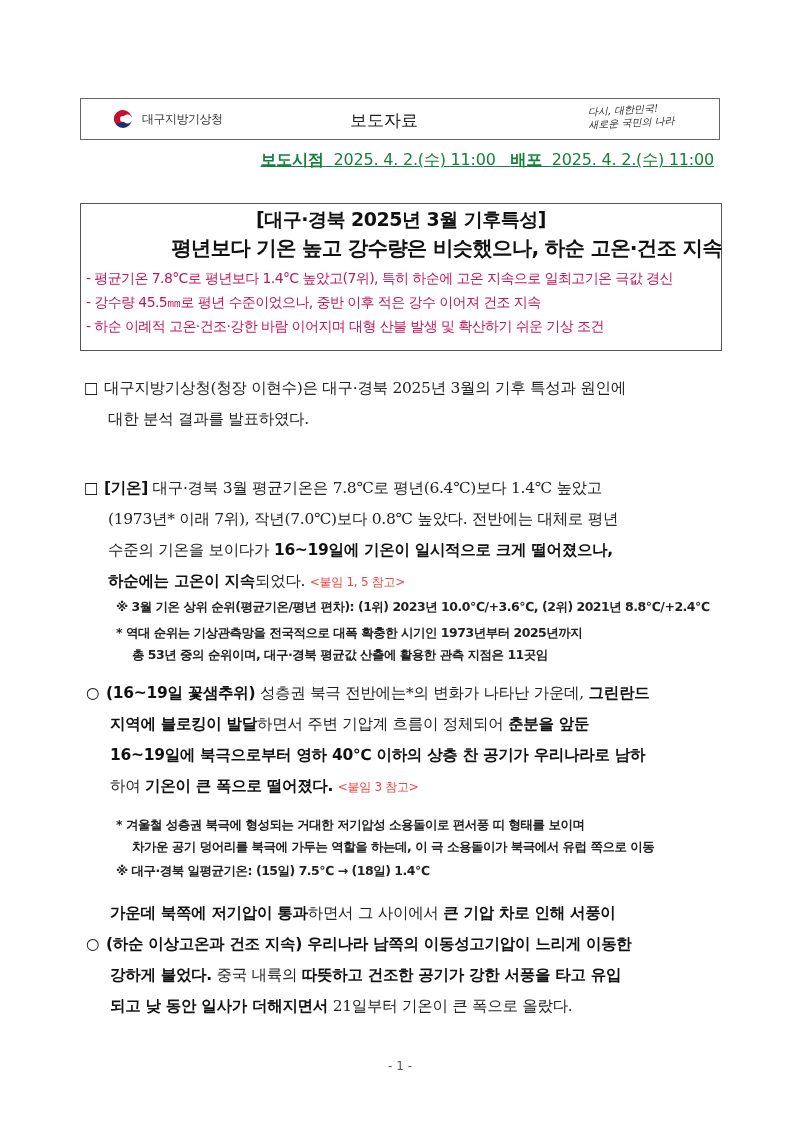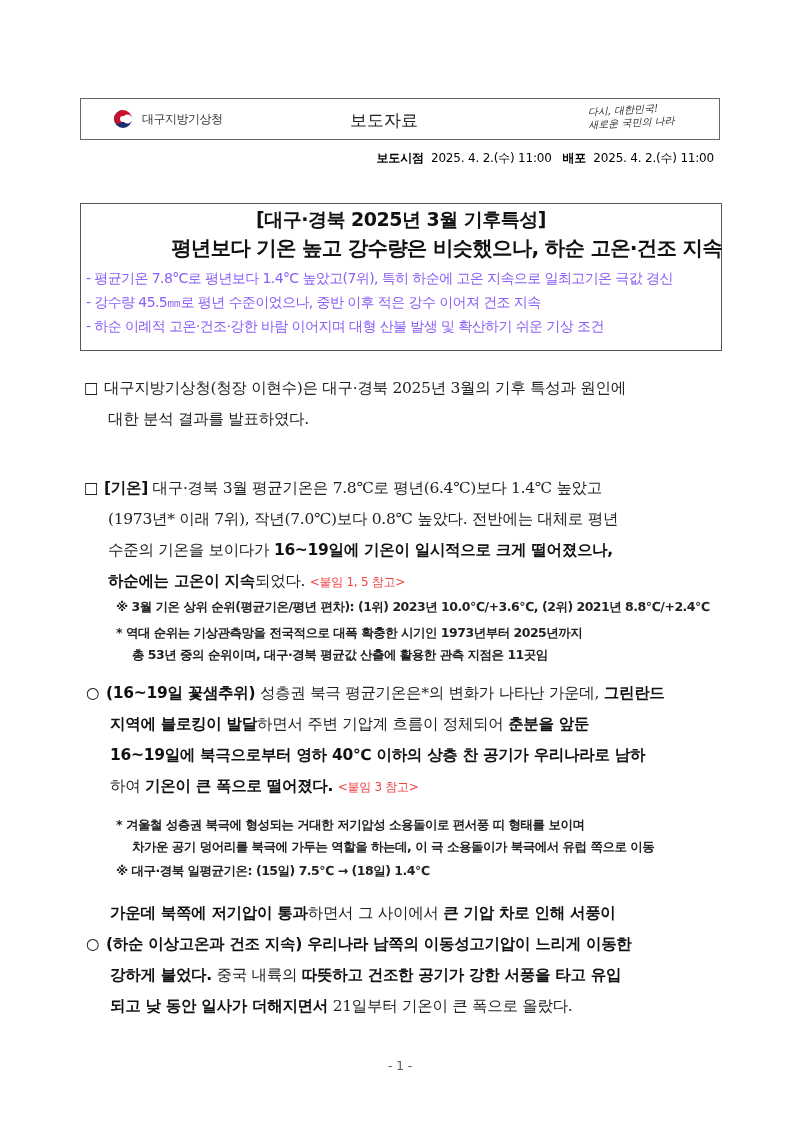--- a/index.html
+++ b/index.html
@@ -6,28 +6,28 @@
   body { width: 800px; height: 1132px; position: relative; overflow: hidden;
          font-family: "DejaVu Sans", "Liberation Sans", sans-serif; color: #111; }
   .abs { position: absolute; }
 
   
   .hdr { left: 80px; top: 98px; width: 640px; height: 42px; border: 1.5px solid #666; box-sizing: border-box; }
   .logo { left: 112px; top: 108px; width: 22px; height: 22px; }
   .org { left: 142px; top: 111px; font-size: 12px; color: #333; letter-spacing: -0.5px; }
   .doc-title { left: 350px; top: 109px; font-size: 17px; color: #222; font-family: "DejaVu Serif", "Liberation Serif", serif; }
   .slogan { left: 588px; top: 103px; font-size: 10px; line-height: 13px; color: #222; font-style: italic; transform: rotate(-3deg); font-family: "DejaVu Serif", serif; }
-  .release { right: 86px; top: 150px; font-size: 12px; color: #000000; letter-spacing: -0.2px; white-space: pre; }
+  .release { right: 86px; top: 150px; font-size: 16px; color: #15803d; letter-spacing: -0.2px; white-space: pre; text-decoration: underline; }
   .release b { font-weight: bold; }
 
   
   .sumbox { left: 80px; top: 203px; width: 642px; height: 148px; border: 1.5px solid #555; box-sizing: border-box; }
   .sum-t1 { left: 80px; width: 642px; top: 207px; text-align: center; font-size: 19px; font-weight: bold; letter-spacing: -0.5px; }
   .sum-t2 { left: 80px; width: 642px; top: 234px; text-align: right; font-size: 20.5px; font-weight: bold; letter-spacing: -0.8px; }
-  .sum-line { left: 86px; font-size: 14px; letter-spacing: -0.6px; white-space: nowrap; color: #8b5cf6; }
+  .sum-line { left: 86px; font-size: 14px; letter-spacing: -0.6px; white-space: nowrap; color: #be185d; }
 
   
   .para { left: 84px; width: 640px; font-size: 15.5px; line-height: 31px; color: #222; letter-spacing: -0.3px;
           font-family: "DejaVu Serif", "Liberation Serif", serif; }
   .para .mark { display: inline-block; width: 20px; font-family: "DejaVu Sans", sans-serif; }
   .para .cont { padding-left: 24px; }
   .para b { font-weight: bold; color: #111; font-family: "DejaVu Sans", sans-serif; }
   .ref { color: #ef4444; font-size: 12px; font-family: "DejaVu Sans", sans-serif; }
   .note { left: 116px; width: 610px; font-size: 12.5px; line-height: 22px; color: #222; letter-spacing: -0.5px; white-space: nowrap; font-weight: bold; }
   .note .ind { padding-left: 16px; }
@@ -67,21 +67,21 @@
   <span class="line"><span class="mark">□</span><b>[기온]</b><span> 대구·경북 3월 평균기온은 7.8℃로 평년(6.4℃)보다 1.4℃ 높았고</span></span>
   <span class="line cont">(1973년* 이래 7위), 작년(7.0℃)보다 0.8℃ 높았다. 전반에는 대체로 평년</span>
   <span class="line cont"><span>수준의 기온을 보이다가 </span><b>16~19일에 기온이 일시적으로 크게 떨어졌으나,</b></span>
   <span class="line cont"><b>하순에는 고온이 지속</b><span>되었다. </span><span class="ref">&lt;붙임 1, 5 참고&gt;</span></span>
 </div>
 <div class="abs note" style="top:596px;">※ 3월 기온 상위 순위(평균기온/평년 편차): (1위) 2023년 10.0℃/+3.6℃, (2위) 2021년 8.8℃/+2.4℃</div>
 <div class="abs note" style="top:622px;">* 역대 순위는 기상관측망을 전국적으로 대폭 확충한 시기인 1973년부터 2025년까지</div>
 <div class="abs note" style="top:644px;"><span class="ind">총 53년 중의 순위이며, 대구·경북 평균값 산출에 활용한 관측 지점은 11곳임</span></div>
 
 <div class="abs para" style="top:678px; left:86px;">
-  <span class="line"><span class="mark">○</span><b>(16~19일 꽃샘추위)</b><span> 성층권 북극 평균기온은*의 변화가 나타난 가운데, </span><b>그린란드</b></span>
+  <span class="line"><span class="mark">○</span><b>(16~19일 꽃샘추위)</b><span> 성층권 북극 전반에는*의 변화가 나타난 가운데, </span><b>그린란드</b></span>
   <span class="line cont"><b>지역에 블로킹이 발달</b><span>하면서 주변 기압계 흐름이 정체되어 </span><b>춘분을 앞둔</b></span>
   <span class="line cont"><b>16~19일에 북극으로부터 영하 40℃ 이하의 상층 찬 공기가 우리나라로 남하</b></span>
   <span class="line cont"><span>하여 </span><b>기온이 큰 폭으로 떨어졌다.</b> <span class="ref">&lt;붙임 3 참고&gt;</span></span>
 </div>
 <div class="abs note" style="top:814px;">* 겨울철 성층권 북극에 형성되는 거대한 저기압성 소용돌이로 편서풍 띠 형태를 보이며</div>
 <div class="abs note" style="top:836px;"><span class="ind">차가운 공기 덩어리를 북극에 가두는 역할을 하는데, 이 극 소용돌이가 북극에서 유럽 쪽으로 이동</span></div>
 <div class="abs note" style="top:860px;">※ 대구·경북 일평균기온: (15일) 7.5℃ → (18일) 1.4℃</div>
 
 <div class="abs para" style="top:898px; left:86px;">
   <span class="line cont"><b>가운데 북쪽에 저기압이 통과</b><span>하면서 그 사이에서 </span><b>큰 기압 차로 인해 서풍이</b></span>

